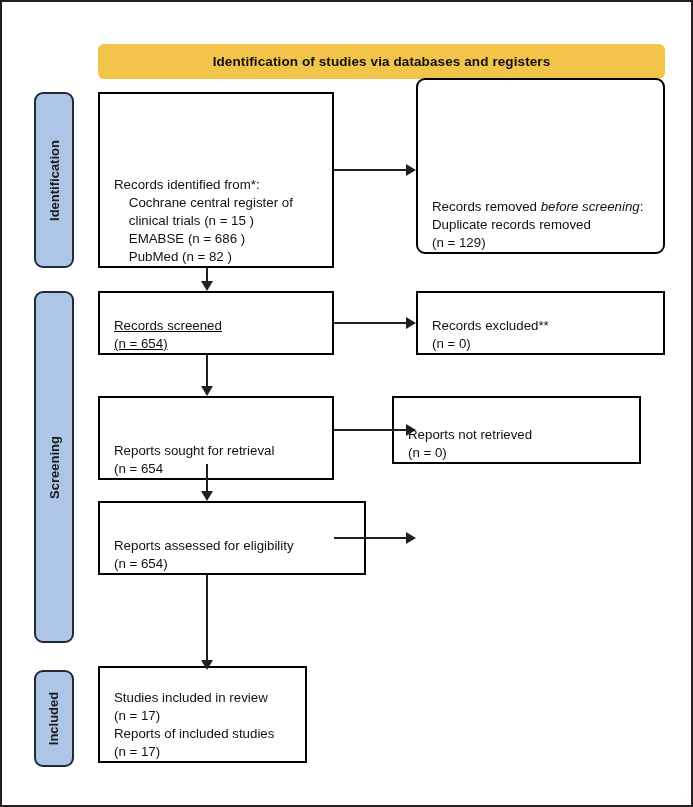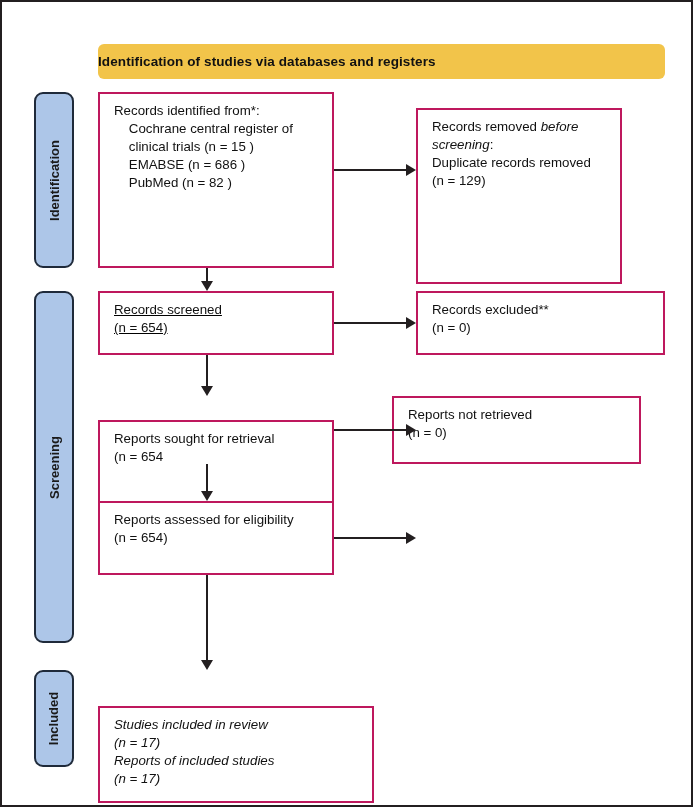--- a/index.html
+++ b/index.html
@@ -22,21 +22,21 @@
   .banner {
     position: absolute;
     left: 96px;
     top: 42px;
     width: 567px;
     height: 35px;
     background: #f2c44a;
     border-radius: 6px;
     display: flex;
     align-items: center;
-    justify-content: flex-start;
+    justify-content: center;
     box-sizing: border-box;
   }
   .banner-text {
     font-size: 13.5px;
     font-weight: bold;
     color: #111111;
     letter-spacing: 0.1px;
   }
 
   
@@ -58,43 +58,43 @@
     color: #1a1a1a;
   }
   #phase-identification { left: 32px; top: 90px;  width: 40px; height: 176px; }
   #phase-screening      { left: 32px; top: 289px; width: 40px; height: 352px; }
   #phase-included       { left: 32px; top: 668px; width: 40px; height: 97px; }
 
   
   .box {
     position: absolute;
     background: #ffffff;
-    border: 2px solid #be185d;
+    border: 2px solid #000000;
     box-sizing: border-box;
     display: flex;
-    align-items: flex-start;
-    padding: 8px 14px;
+    align-items: flex-end;
+    padding: 0 14px;
   }
   .box-text {
     font-size: 13.3px;
     line-height: 1.35;
     color: #111111;
     white-space: pre-wrap;
   }
   .box-text em { font-style: italic; }
 
   
   #box-identified   { left: 96px;  top: 90px;  width: 236px; height: 176px; }
   #box-screened     { left: 96px;  top: 289px; width: 236px; height: 64px; text-decoration: underline; }
-  #box-sought       { left: 96px;  top: 394px; width: 236px; height: 84px; margin-top: 24px; }
-  #box-assessed     { left: 96px;  top: 499px; width: 236px; height: 74px; }
-  #box-included     { left: 96px;  top: 704px; width: 276px; height: 97px; font-style: italic; }
-
-  
-  #box-removed      { left: 414px; top: 106px;  width: 206px; height: 176px; }
+  #box-sought       { left: 96px;  top: 394px; width: 236px; height: 84px; }
+  #box-assessed     { left: 96px;  top: 499px; width: 268px; height: 74px; }
+  #box-included     { left: 96px;  top: 664px; width: 209px; height: 97px; }
+
+  
+  #box-removed      { left: 414px; top: 76px;  width: 249px; height: 176px; border-radius: 9px; }
   #box-excluded     { left: 414px; top: 289px; width: 249px; height: 64px; }
   #box-notretrieved { left: 390px; top: 394px; width: 249px; height: 68px; }
   #box-reasons      { left: 414px; top: 499px; width: 249px; height: 223px; }
 
   
   .arrow-v, .arrow-h {
     position: absolute;
   }
   .arrow-v .shaft {
     position: absolute;

